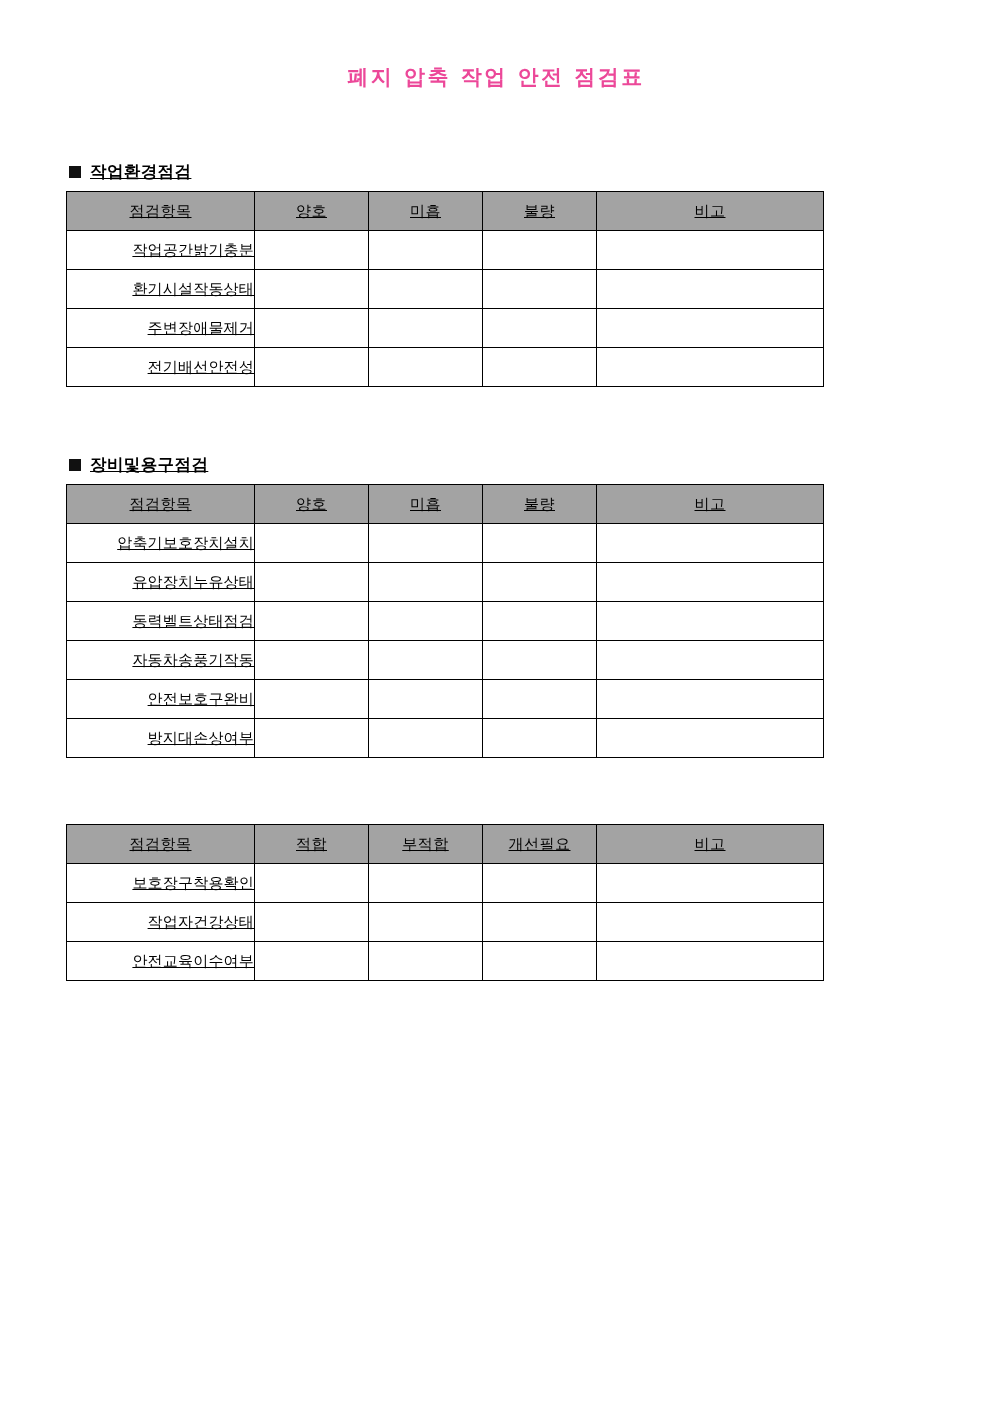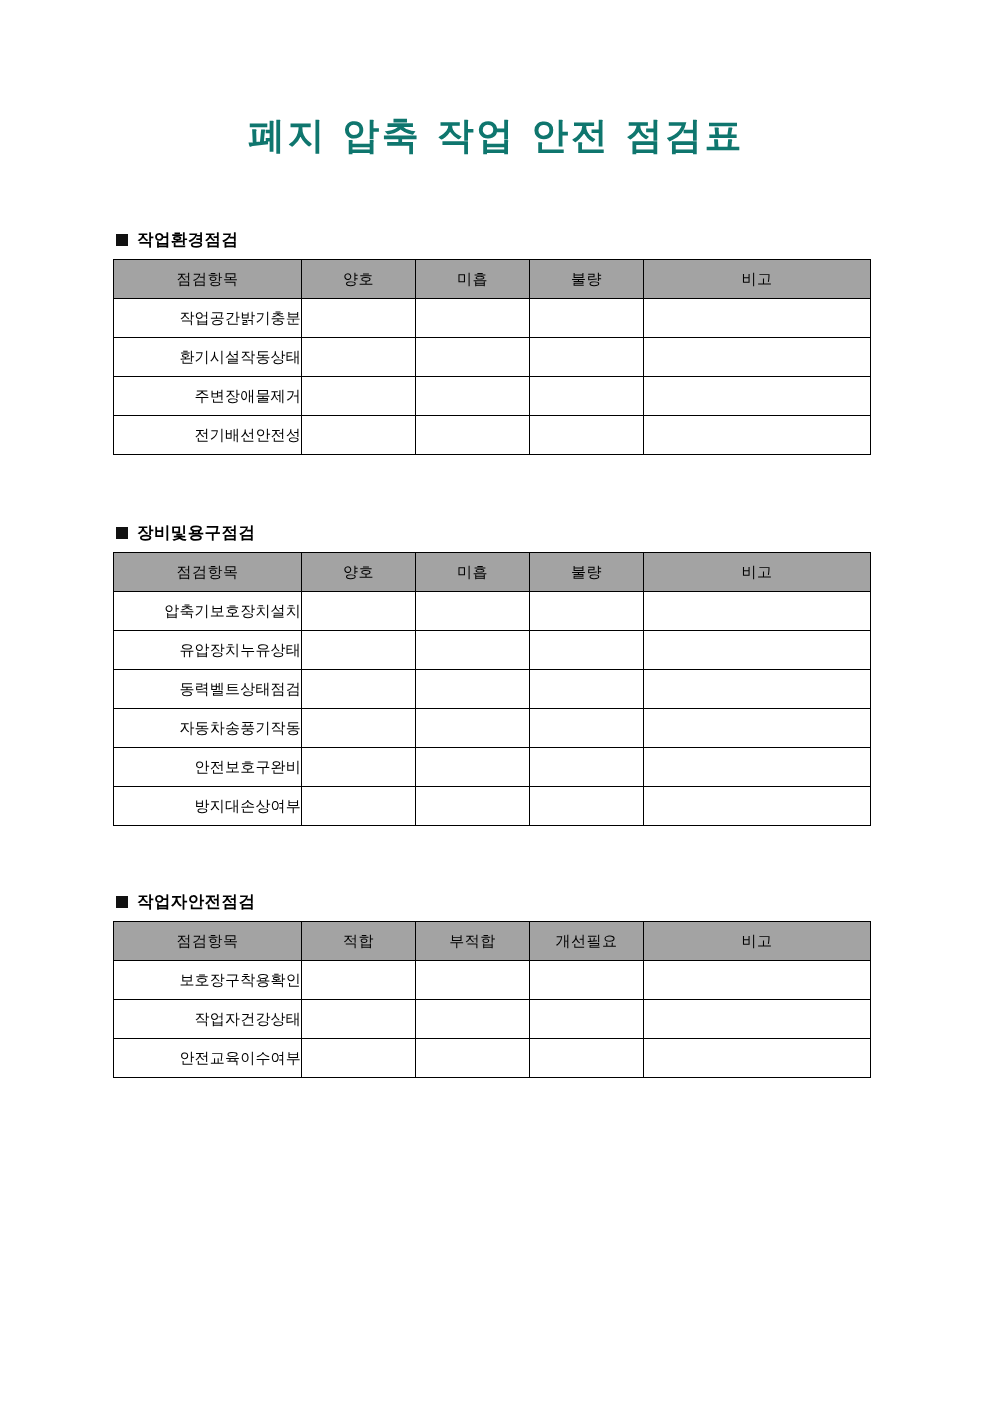--- a/index.html
+++ b/index.html
@@ -19,32 +19,33 @@
   .page {
     width: 992px;
     height: 1403px;
     box-sizing: border-box;
     padding: 0;
     position: relative;
   }
 
   .doc-title {
     text-align: center;
-    font-size: 37px;
+    font-size: 21px;
     font-weight: bold;
     letter-spacing: 2.5px;
-    color: #0f766e;
+    color: #ec4899;
     margin: 0;
-    padding-top: 114px;
+    padding-top: 65px;
     line-height: 1.2;
   }
 
   .section {
-    margin-left: 113px;
+    margin-left: 66px;
     margin-right: 118px;
+    text-decoration: underline;
   }
 
   .section-1 { margin-top: 72px; }
   .section-2 { margin-top: 68px; }
   .section-3 { margin-top: 66px; }
 
   .section-header {
     font-size: 16.5px;
     font-weight: bold;
     letter-spacing: 0.4px;
@@ -220,24 +221,20 @@
           <td class="mark-cell"></td>
           <td class="mark-cell"></td>
           <td class="mark-cell"></td>
           <td class="mark-cell"></td>
         </tr>
       </tbody>
     </table>
   </div>
 
   <div class="section section-3">
-    <div class="section-header">
-      <span class="bullet-square"></span>
-      <span>작업자안전점검</span>
-    </div>
     <table class="check-table">
       <colgroup>
         <col class="c-item">
           <col class="c-opt">
           <col class="c-opt">
           <col class="c-opt">
           <col class="c-remark">
       </colgroup>
       <thead>
         <tr>

